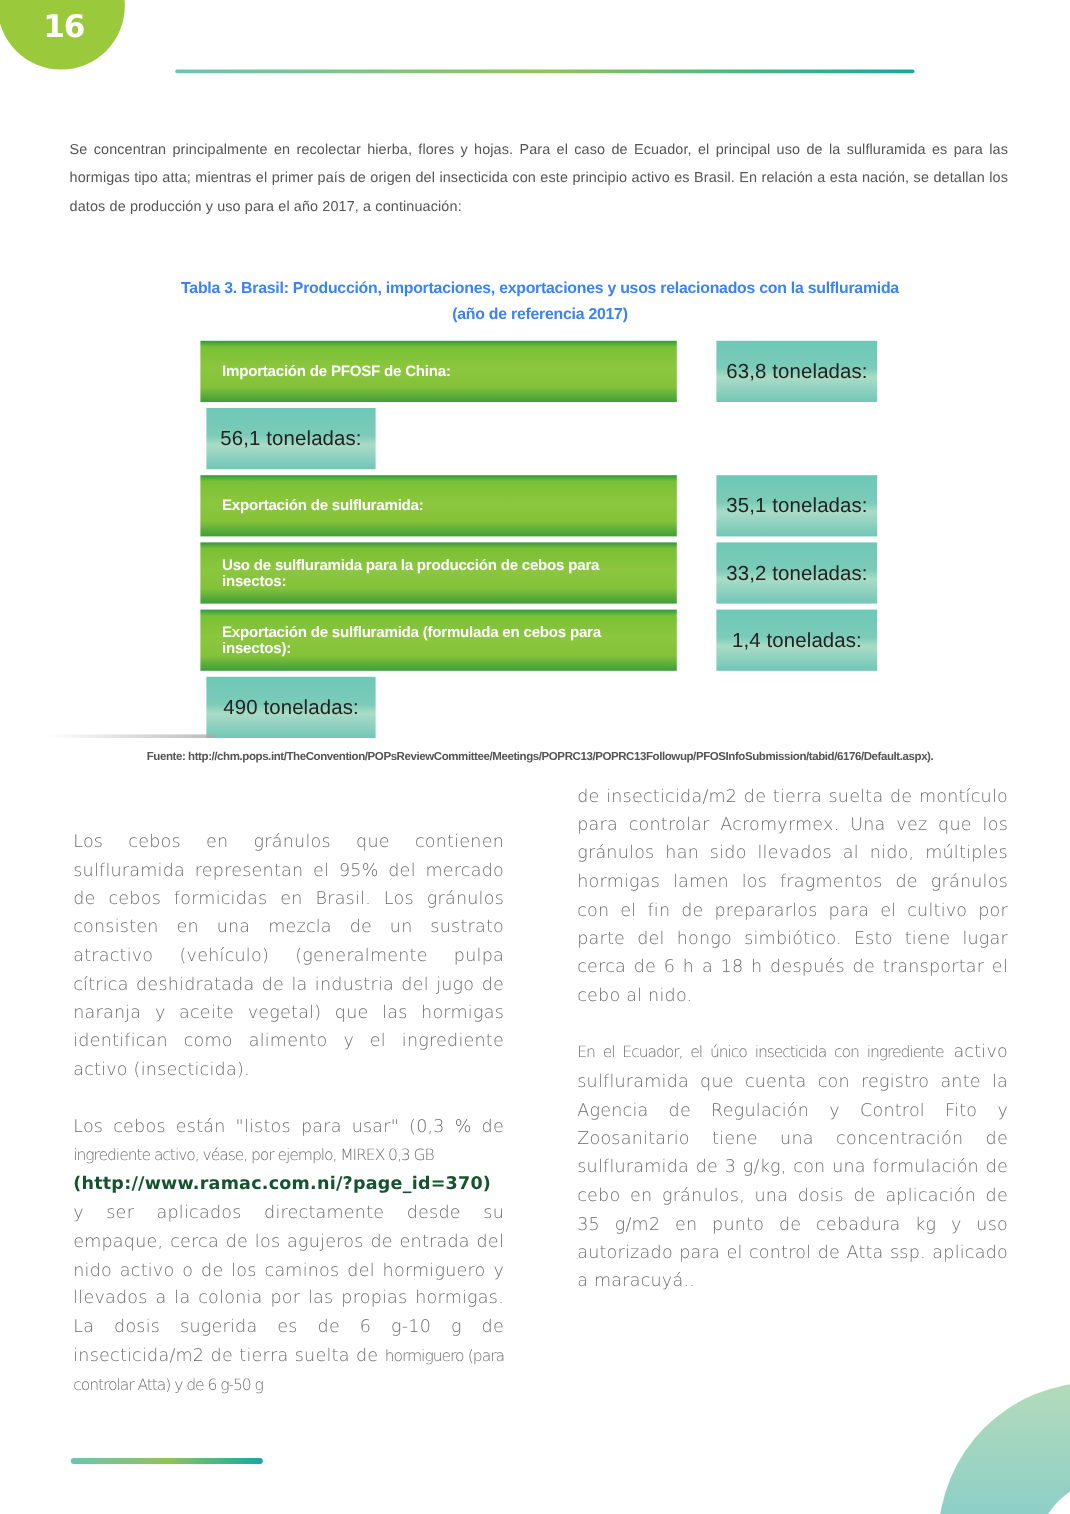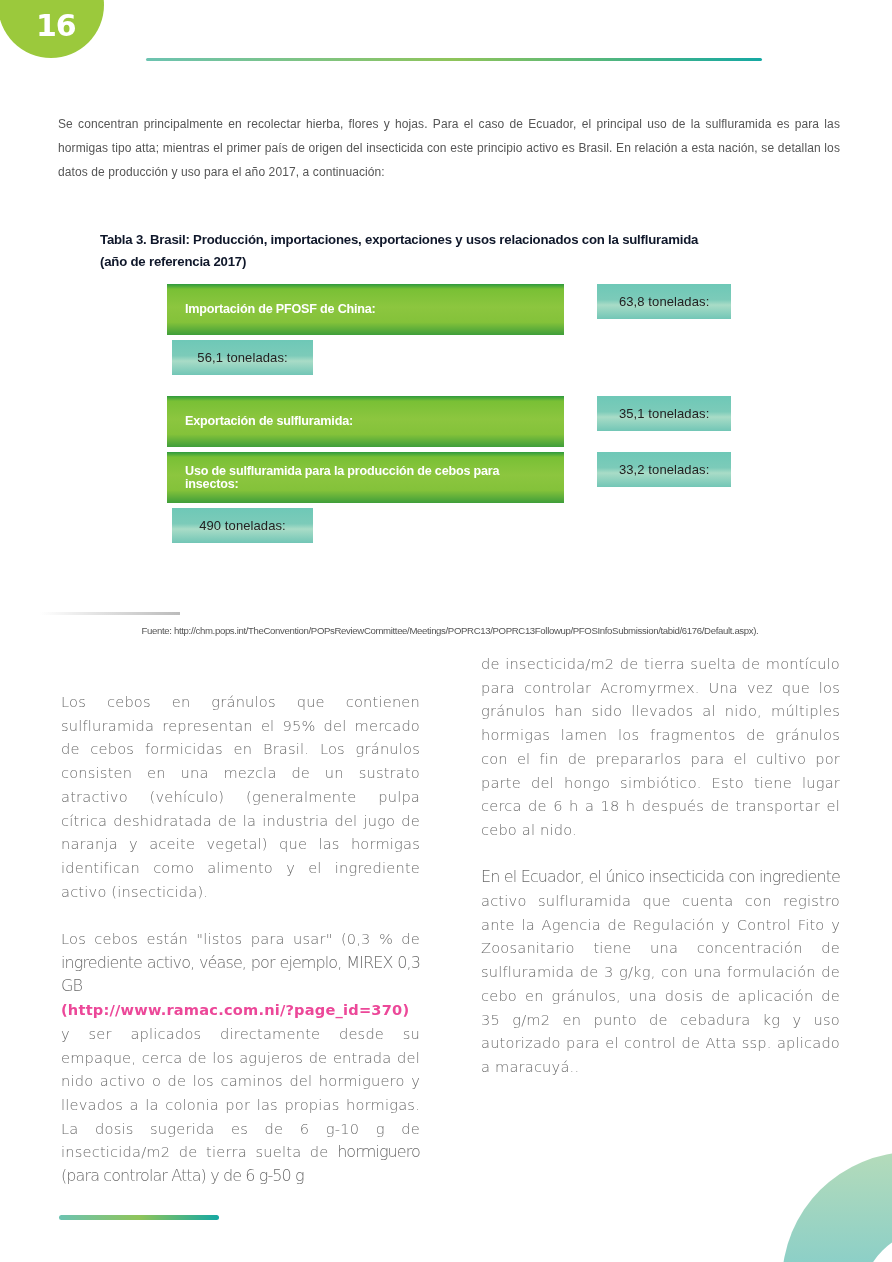--- a/index.html
+++ b/index.html
@@ -4,73 +4,73 @@
 <style>
   html, body { margin: 0; padding: 0; background: #ffffff; }
   body { width: 892px; height: 1262px; position: relative; overflow: hidden; font-family: "Liberation Sans", sans-serif; }
 
   .page-badge {
     position: absolute; left: -2px; top: -48px; width: 106px; height: 106px;
     background: #9bc93c; border-radius: 50%;
   }
   .page-number {
     position: absolute; left: 36px; top: 8px; color: #ffffff;
-    font-family: "DejaVu Sans", sans-serif; font-weight: bold; font-size: 30px; letter-spacing: -1px;
+    font-family: "DejaVu Sans", sans-serif; font-weight: bold; font-size: 26px; letter-spacing: -1px;
   }
   .top-rule {
     position: absolute; left: 146px; top: 58px; width: 616px; height: 3px; border-radius: 2px;
     background: linear-gradient(90deg, #6cc3b1 0%, #8fc45a 50%, #15a8a3 100%);
   }
 
   .intro {
     position: absolute; left: 58px; top: 112px; width: 782px;
     font-family: "Liberation Sans", sans-serif; font-size: 12px; line-height: 24px; color: #555;
     text-align: justify; letter-spacing: 0.1px;
   }
 
   .table-caption {
-    position: absolute; left: 100px; top: 229px; width: 700px; text-align: left;
-    font-family: "Liberation Sans", sans-serif; font-weight: bold; font-size: 13.2px; line-height: 22px; color: #0f172a;
+    position: absolute; left: 100px; top: 229px; width: 700px; text-align: center;
+    font-family: "Liberation Sans", sans-serif; font-weight: bold; font-size: 13.2px; line-height: 22px; color: #3b82f6;
     letter-spacing: -0.2px;
   }
 
   .data-table { position: absolute; left: 167px; top: 284px; width: 564px; }
   .table-row { display: flex; height: 51px; margin-bottom: 5px; position: relative; gap: 28px; }
   .row-label {
     width: 417px; height: 51px; box-sizing: border-box; padding: 0 18px;
     background: linear-gradient(180deg, #2e9a3e 0%, #79c035 10%, #8cc63f 45%, #84c23a 75%, #3f9e3a 100%);
     color: #ffffff; font-weight: bold; font-size: 12.6px; line-height: 13px;
     display: flex; align-items: center; letter-spacing: -0.2px;
   }
   .row-label span { display: block; max-width: 330px; }
   .row-value {
-    margin-left: 5px; width: 141px; height: 35px;
+    margin-left: 5px; width: 141px; height: 51px;
     background: linear-gradient(180deg, #6ec8b7 0%, #7ccbb9 45%, #a9dcc7 60%, #72c6b6 100%);
-    color: #222; font-size: 13px; display: flex; align-items: center; justify-content: center;
+    color: #222; font-size: 17px; display: flex; align-items: center; justify-content: center;
     letter-spacing: 0.1px;
   }
   .table-shadow {
     position: absolute; left: 40px; top: 612px; width: 140px; height: 3px;
     background: linear-gradient(90deg, rgba(180,180,180,0) 0%, rgba(170,170,170,0.8) 100%);
   }
   .source-note {
     position: absolute; left: 30px; top: 625px; width: 840px; text-align: center;
-    font-size: 9.6px; color: #555; letter-spacing: -0.35px; font-weight: normal;
+    font-size: 9.6px; color: #555; letter-spacing: -0.35px; font-weight: bold;
   }
 
   .col {
     position: absolute; width: 359px;
     font-family: "DejaVu Sans", sans-serif; font-size: 14.6px; line-height: 23.7px; color: #6b6b6b;
     text-align: justify; font-weight: 300; letter-spacing: 0.2px;
   }
   .col p { margin: 0 0 23.7px 0; }
   .col-left { left: 61px; top: 690px; }
   .col-right { left: 481px; top: 652px; }
-  .condensed { letter-spacing: -0.9px; font-size: 16px; }
-  .bold-link { font-weight: bold; color: #ec4899; margin-top: 28px; }
+  .condensed { letter-spacing: -0.9px; font-size: 13px; }
+  .bold-link { font-weight: bold; color: #14532d; margin-top: 28px; }
 
   .bottom-rule {
     position: absolute; left: 59px; top: 1215px; width: 160px; height: 5px; border-radius: 3px;
     background: linear-gradient(90deg, #6cc3b1 0%, #8fc45a 50%, #15a8a3 100%);
   }
   .corner-arc {
     position: absolute; left: 782px; top: 1152px; width: 260px; height: 260px; border-radius: 50%;
     background: linear-gradient(180deg, #b4dbba 0%, #8fd0c6 40%, #4cc2e6 100%);
   }
   .corner-arc-inner {
@@ -108,20 +108,26 @@
       </div>
     <div class="row-value">35,1 toneladas:</div>
   </div>
   <div class="table-row">
     <div class="row-label">
         <span>Uso de sulfluramida para la producción de cebos para insectos:</span>
       </div>
     <div class="row-value">33,2 toneladas:</div>
   </div>
   <div class="table-row">
+    <div class="row-label">
+        <span>Exportación de sulfluramida (formulada en cebos para insectos):</span>
+      </div>
+    <div class="row-value">1,4 toneladas:</div>
+  </div>
+  <div class="table-row">
     <div class="row-value">490 toneladas:</div>
   </div>
 </div>
 <div class="table-shadow"></div>
 <div class="source-note">Fuente: http://chm.pops.int/TheConvention/POPsReviewCommittee/Meetings/POPRC13/POPRC13Followup/PFOSInfoSubmission/tabid/6176/Default.aspx).</div>
 
 <div class="col col-left">
   <p>Los cebos en gránulos que contienen sulfluramida representan el 95% del mercado de cebos formicidas en Brasil. Los gránulos consisten en una mezcla de un sustrato atractivo (vehículo) (generalmente pulpa cítrica deshidratada de la industria del jugo de naranja y aceite vegetal) que las hormigas identifican como alimento y el ingrediente activo (insecticida).</p>
   <p><span>Los cebos están "listos para usar" (0,3 % de </span><span class="condensed">ingrediente activo, véase, por ejemplo, MIREX 0,3 GB</span><br><span class="bold-link">(http://www.ramac.com.ni/?page_id=370)</span><span> y ser aplicados directamente desde su empaque, cerca de los agujeros de entrada del nido activo o de los caminos del hormiguero y llevados a la colonia por las propias hormigas. La dosis sugerida es de 6 g-10 g de insecticida/m2 de tierra suelta de </span><span class="condensed">hormiguero (para controlar Atta) y de 6 g-50 g</span></p>
 </div>

